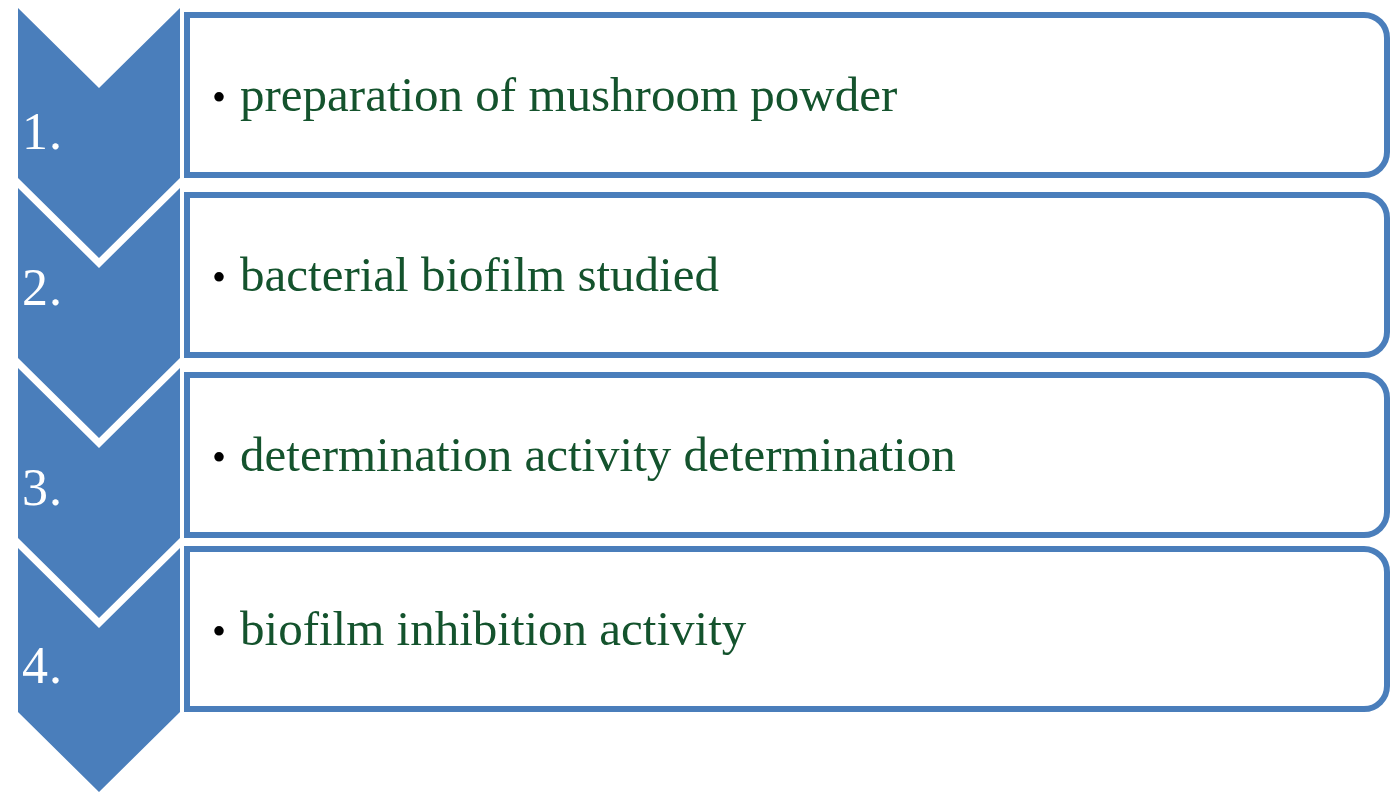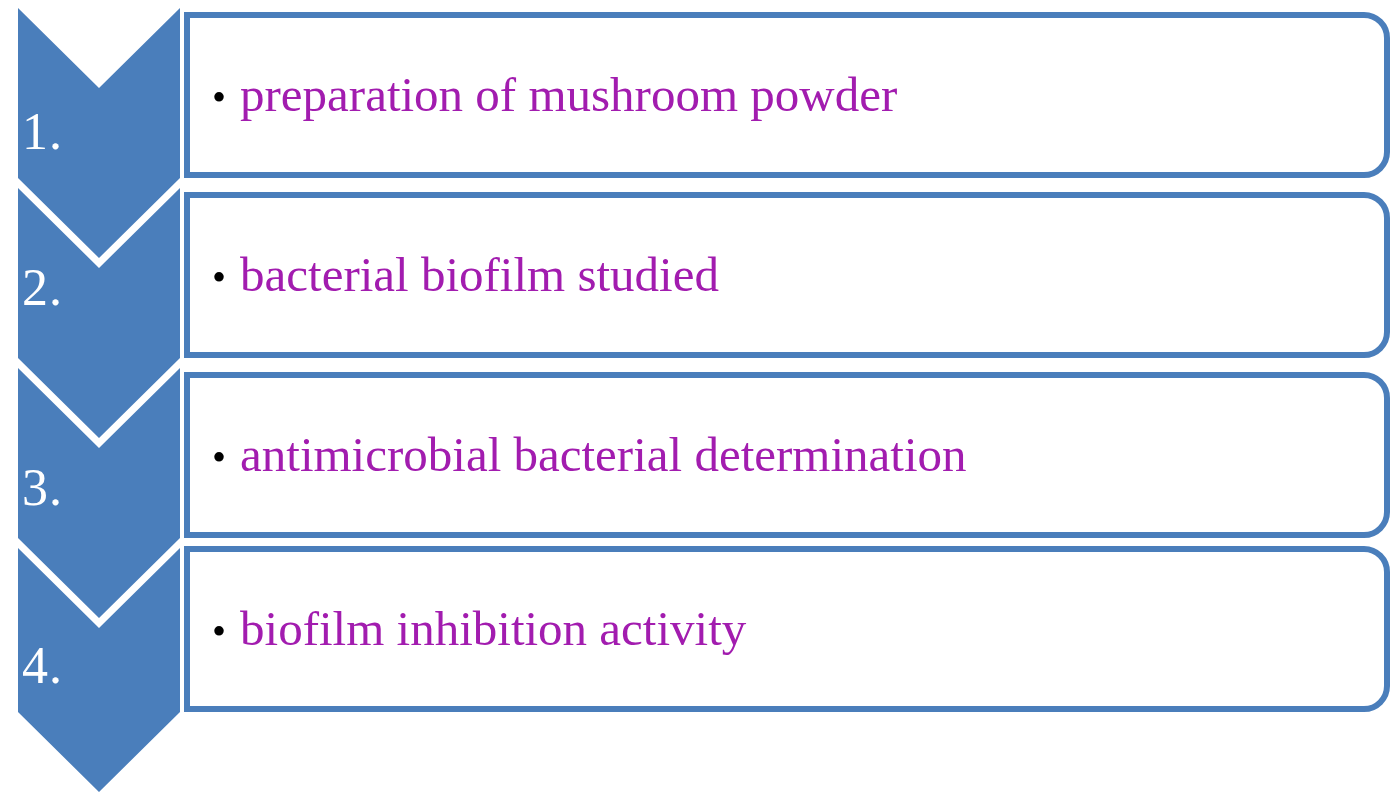--- a/index.html
+++ b/index.html
@@ -55,21 +55,21 @@
     padding-left: 22px;
   }
   .bullet {
     color: #000000;
     font-size: 40px;
     line-height: 1;
     margin-right: 14px;
     flex: 0 0 auto;
   }
   .step-text {
-    color: #a21caf;
+    color: #14532d;
     font-family: "Liberation Serif", "DejaVu Serif", serif;
     font-size: 49px;
     line-height: 1.05;
     white-space: nowrap;
   }
 </style>
 </head>
 <body>
 
 <div id="diagram">
@@ -98,21 +98,21 @@
     <div class="step-text-wrap">
       <span class="bullet">•</span>
       <span class="step-text">bacterial biofilm studied</span>
     </div>
   </div>
 
   <div class="step-number" style="left:22px; top:462px;">3.</div>
   <div class="step-box" style="left:184px; top:372px; width:1206px; height:166px;">
     <div class="step-text-wrap">
       <span class="bullet">•</span>
-      <span class="step-text">antimicrobial bacterial determination</span>
+      <span class="step-text">determination activity determination</span>
     </div>
   </div>
 
   <div class="step-number" style="left:22px; top:640px;">4.</div>
   <div class="step-box" style="left:184px; top:546px; width:1206px; height:166px;">
     <div class="step-text-wrap">
       <span class="bullet">•</span>
       <span class="step-text">biofilm inhibition activity</span>
     </div>
   </div>

